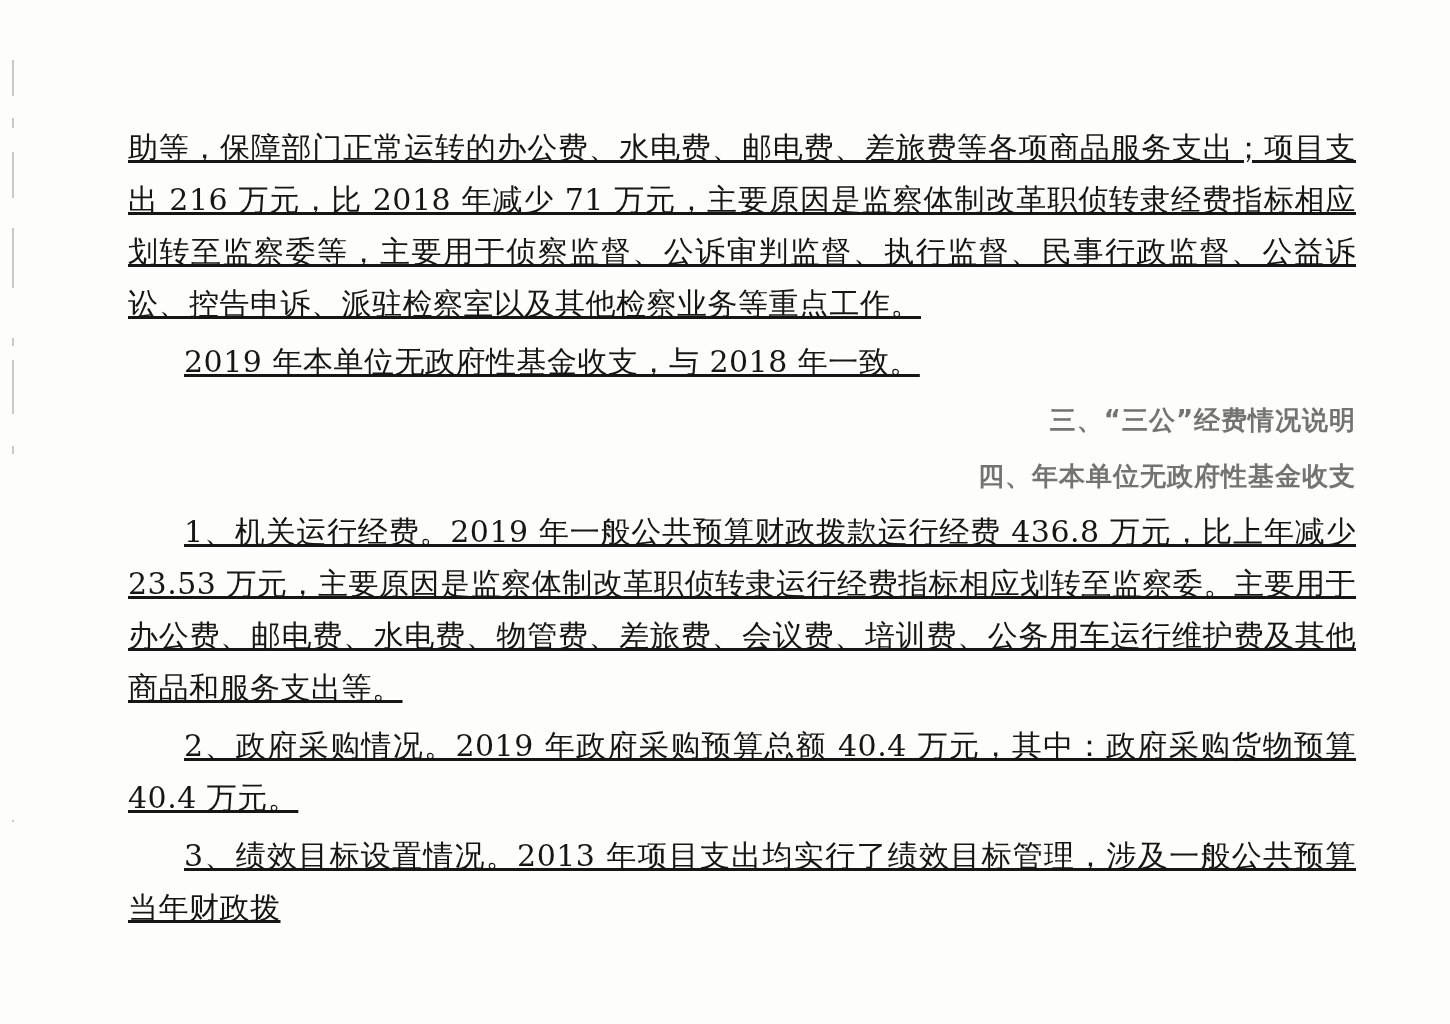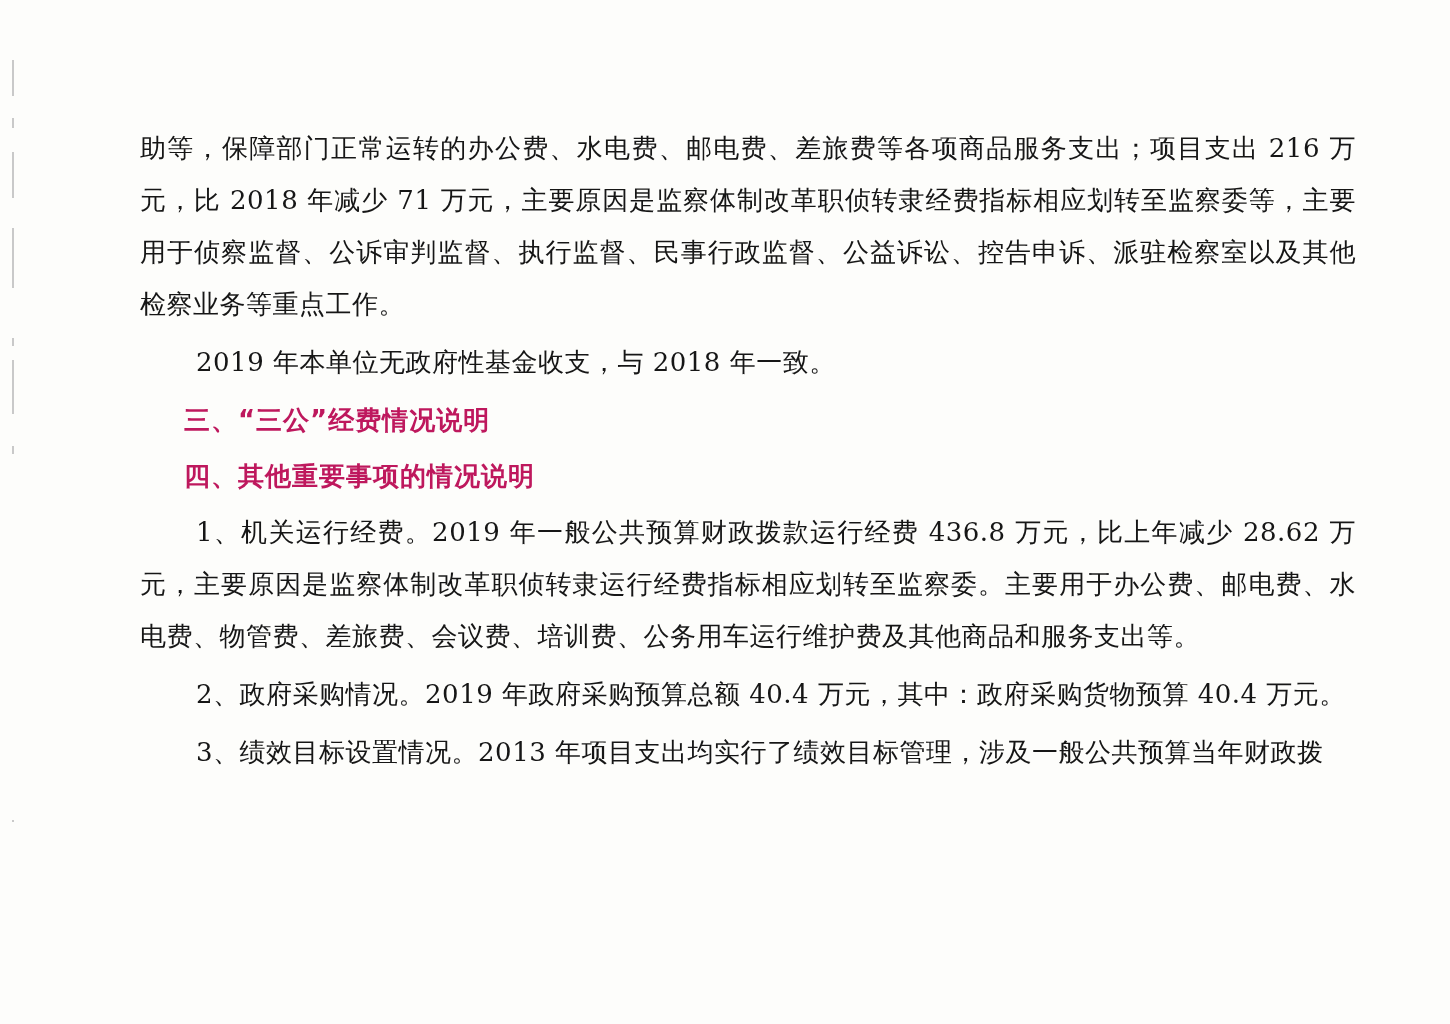--- a/index.html
+++ b/index.html
@@ -48,41 +48,43 @@
   .m8 { top: 760px; height: 4px; left: 140px; width: 10px; height: 2px;}
 
   .content {
     position: absolute;
     left: 128px;
     top: 122px;
     width: 1228px;
   }
 
   p.para {
-    margin: 0 0 6px 12px;
-    font-size: 26px;
+    margin: 0 0 6px 0;
+    font-size: 30px;
     line-height: 52px;
     color: #161616;
     text-align: justify;
     text-justify: inter-ideograph;
     letter-spacing: 0.5px;
     text-indent: 0;
+    text-decoration: underline;
   }
   p.indent {
     text-indent: 56px;
   }
   h2.heading {
     margin: 0 0 4px 0;
     font-size: 26px;
     line-height: 52px;
     font-weight: bold;
     font-family: "DejaVu Sans", "Liberation Sans", sans-serif;
-    color: #be185d;
+    color: #737373;
     text-indent: 56px;
     letter-spacing: 1px;
+    text-align: right;
   }
   .last-line-clip {
     overflow: hidden;
   }
 </style>
 </head>
 <body>
 
 <div class="page">
 
@@ -99,22 +101,22 @@
 
   <div class="content">
 
     <p class="para">助等，保障部门正常运转的办公费、水电费、邮电费、差旅费等各项商品服务支出；项目支出 216 万元，比 2018 年减少 71 万元，主要原因是监察体制改革职侦转隶经费指标相应划转至监察委等，主要用于侦察监督、公诉审判监督、执行监督、民事行政监督、公益诉讼、控告申诉、派驻检察室以及其他检察业务等重点工作。</p>
 
     <p class="para indent">2019 年本单位无政府性基金收支，与 2018 年一致。</p>
 
     <h2 class="heading">三、“三公”经费情况说明</h2>
 
 
-    <h2 class="heading">四、其他重要事项的情况说明</h2>
+    <h2 class="heading">四、年本单位无政府性基金收支</h2>
 
-    <p class="para indent">1、机关运行经费。2019 年一般公共预算财政拨款运行经费 436.8 万元，比上年减少 28.62 万元，主要原因是监察体制改革职侦转隶运行经费指标相应划转至监察委。主要用于办公费、邮电费、水电费、物管费、差旅费、会议费、培训费、公务用车运行维护费及其他商品和服务支出等。</p>
+    <p class="para indent">1、机关运行经费。2019 年一般公共预算财政拨款运行经费 436.8 万元，比上年减少 23.53 万元，主要原因是监察体制改革职侦转隶运行经费指标相应划转至监察委。主要用于办公费、邮电费、水电费、物管费、差旅费、会议费、培训费、公务用车运行维护费及其他商品和服务支出等。</p>
 
     <p class="para indent">2、政府采购情况。2019 年政府采购预算总额 40.4 万元，其中：政府采购货物预算 40.4 万元。</p>
 
     <p class="para indent last-line-clip">3、绩效目标设置情况。2013 年项目支出均实行了绩效目标管理，涉及一般公共预算当年财政拨</p>
 
   </div>
 </div>
 
 </body></html>

